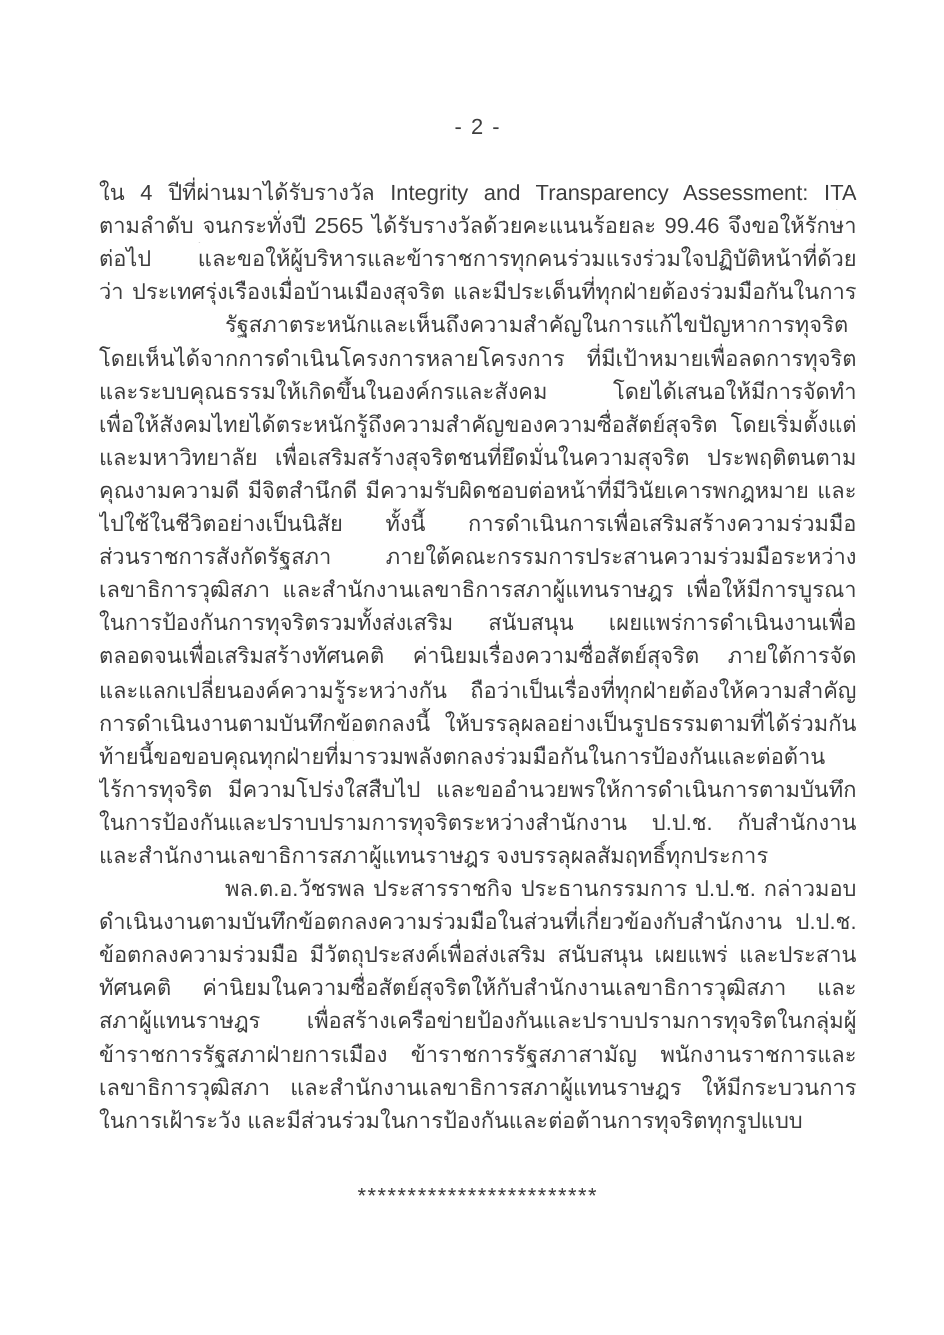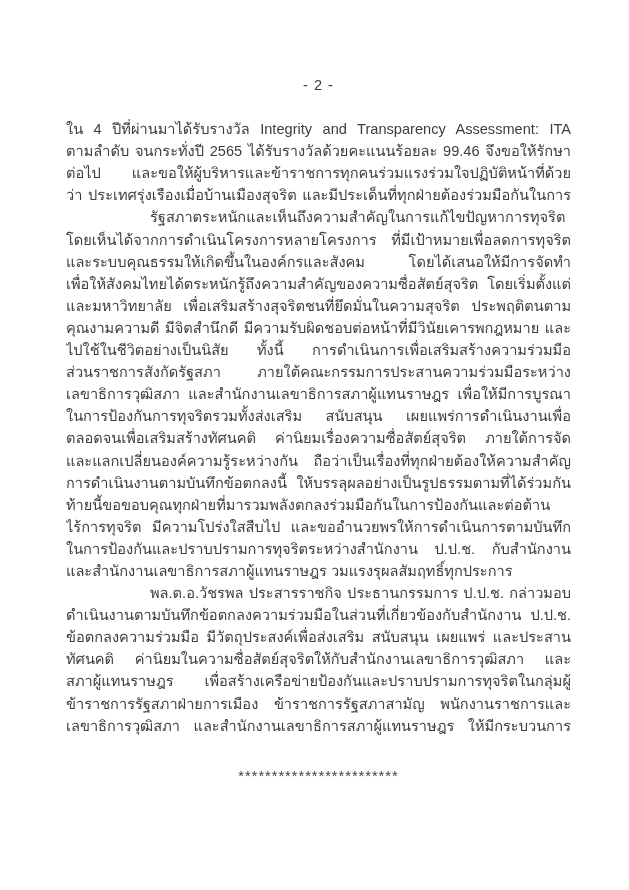--- a/index.html
+++ b/index.html
@@ -75,27 +75,28 @@
         <div class="line">ไปใช้ในชีวิตอย่างเป็นนิสัย  ทั้งนี้ การดำเนินการเพื่อเสริมสร้างความร่วมมือระหว่างสำนักงาน ป.ป.ช.กับ</div>
         <div class="line">ส่วนราชการสังกัดรัฐสภา ภายใต้คณะกรรมการประสานความร่วมมือระหว่างสำนักงาน ป.ป.ช. กับสำนักงาน</div>
         <div class="line">เลขาธิการวุฒิสภา และสำนักงานเลขาธิการสภาผู้แทนราษฎร เพื่อให้มีการบูรณาการการทำงานร่วมกัน</div>
         <div class="line">ในการป้องกันการทุจริตรวมทั้งส่งเสริม สนับสนุน เผยแพร่การดำเนินงานเพื่อป้องกันการทุจริตในองค์กร</div>
         <div class="line">ตลอดจนเพื่อเสริมสร้างทัศนคติ ค่านิยมเรื่องความซื่อสัตย์สุจริต ภายใต้การจัดกิจกรรม/โครงการ</div>
         <div class="line">และแลกเปลี่ยนองค์ความรู้ระหว่างกัน ถือว่าเป็นเรื่องที่ทุกฝ่ายต้องให้ความสำคัญและขับเคลื่อน</div>
         <div class="line">การดำเนินงานตามบันทึกข้อตกลงนี้ ให้บรรลุผลอย่างเป็นรูปธรรมตามที่ได้ร่วมกันตั้งเจตนารมณ์ไว้ในโอกาสนี้</div>
         <div class="line">ท้ายนี้ขอขอบคุณทุกฝ่ายที่มารวมพลังตกลงร่วมมือกันในการป้องกันและต่อต้านทุจริต เพื่อประเทศไทยจะได้</div>
         <div class="line">ไร้การทุจริต มีความโปร่งใสสืบไป และขออำนวยพรให้การดำเนินการตามบันทึกข้อตกลงความร่วมมือ</div>
         <div class="line">ในการป้องกันและปราบปรามการทุจริตระหว่างสำนักงาน ป.ป.ช. กับสำนักงานเลขาธิการวุฒิสภา</div>
-        <div class="line last">และสำนักงานเลขาธิการสภาผู้แทนราษฎร วมแรงรุผลสัมฤทธิ์ทุกประการ</div>
+        <div class="line last">และสำนักงานเลขาธิการสภาผู้แทนราษฎร จงบรรลุผลสัมฤทธิ์ทุกประการ</div>
       </div>
       <div class="paragraph">
         <div class="line indent">พล.ต.อ.วัชรพล ประสารราชกิจ ประธานกรรมการ ป.ป.ช. กล่าวมอบนโยบายเกี่ยวกับ</div>
         <div class="line">ดำเนินงานตามบันทึกข้อตกลงความร่วมมือในส่วนที่เกี่ยวข้องกับสำนักงาน ป.ป.ช. ว่า สำหรับพิธีลงนามบันทึก</div>
         <div class="line">ข้อตกลงความร่วมมือ มีวัตถุประสงค์เพื่อส่งเสริม สนับสนุน เผยแพร่ และประสานให้เกิดการเสริมสร้าง</div>
         <div class="line">ทัศนคติ ค่านิยมในความซื่อสัตย์สุจริตให้กับสำนักงานเลขาธิการวุฒิสภา และสำนักงานเลขาธิการ</div>
         <div class="line">สภาผู้แทนราษฎร เพื่อสร้างเครือข่ายป้องกันและปราบปรามการทุจริตในกลุ่มผู้ดำรงตำแหน่งทางการเมือง</div>
         <div class="line">ข้าราชการรัฐสภาฝ่ายการเมือง ข้าราชการรัฐสภาสามัญ พนักงานราชการและลูกจ้าง ในสังกัดสำนักงาน</div>
         <div class="line">เลขาธิการวุฒิสภา และสำนักงานเลขาธิการสภาผู้แทนราษฎร ให้มีกระบวนการเสริมสร้างบทบาท</div>
+        <div class="line last">ในการเฝ้าระวัง และมีส่วนร่วมในการป้องกันและต่อต้านการทุจริตทุกรูปแบบ</div>
       </div>
     </div>
 
   <div class="footer-sep">************************</div>
 </div>
 
 </body></html>

